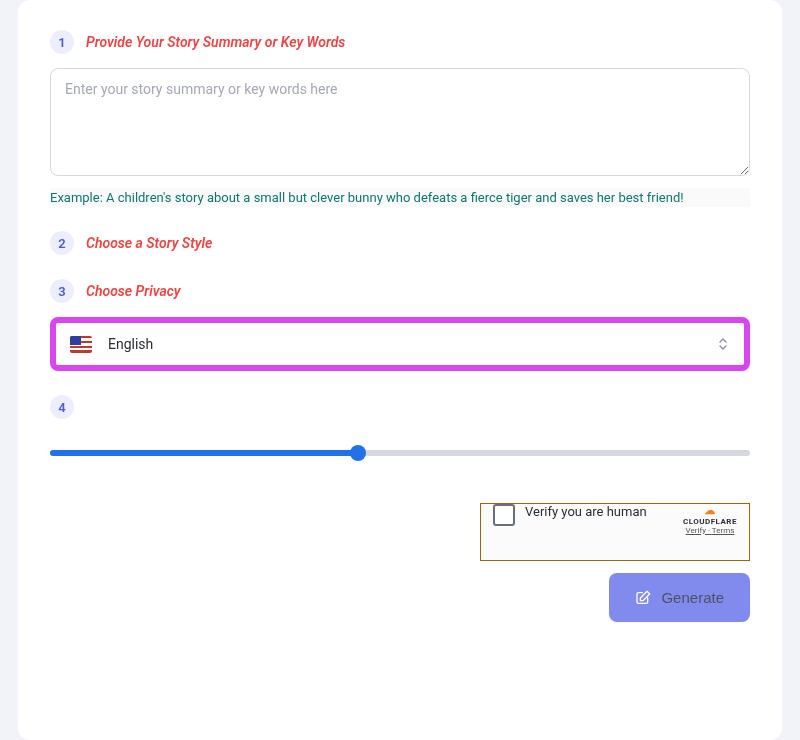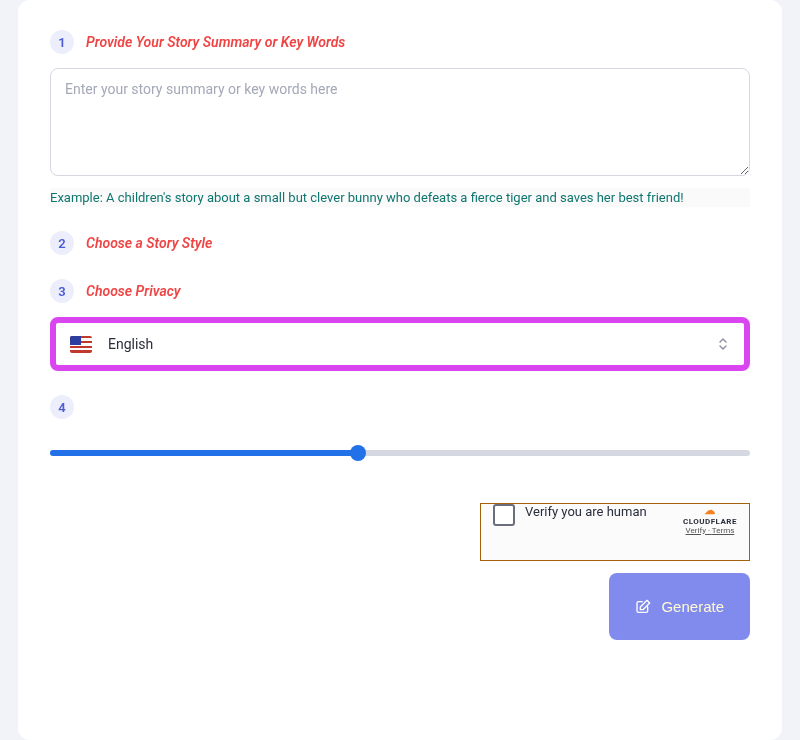--- a/index.html
+++ b/index.html
@@ -226,24 +226,24 @@
       color: #f48120;
       font-size: 11px;
     }
     .cf-links {
       font-size: 8px;
       color: #555;
       text-decoration: underline;
     }
     .generate-btn {
       background: #5865e8;
-      color: #fef9c3;
+      color: #0f172a;
       border: none;
       border-radius: 8px;
-      padding: 25px 26px;
+      padding: 16px 26px;
       font-size: 15px;
       font-weight: 500;
       display: flex;
       align-items: center;
       gap: 10px;
       cursor: pointer;
       opacity: 0.75;
     }
     .generate-btn svg {
       width: 16px;

